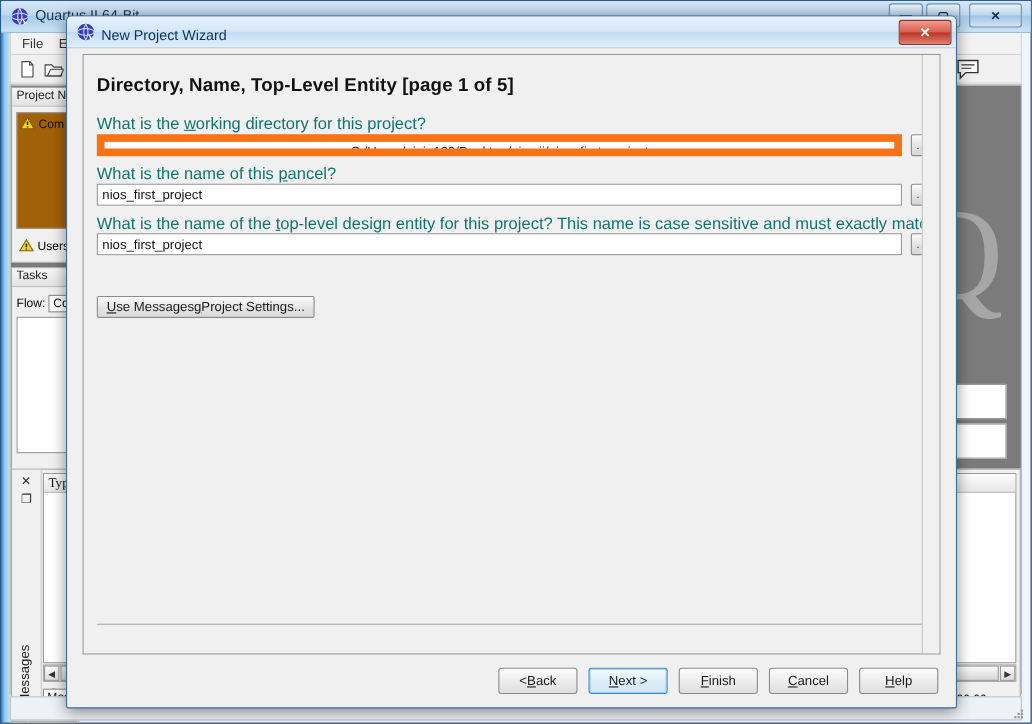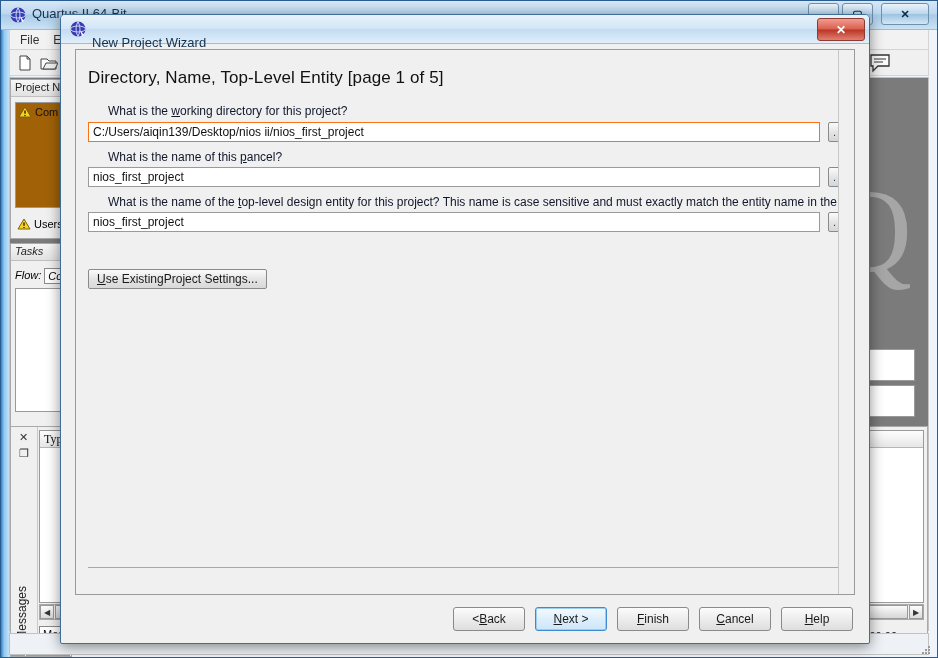--- a/index.html
+++ b/index.html
@@ -101,21 +101,21 @@
     font-size: 11px; color: #111;
   }
   .warn-tri { display:inline-block; vertical-align:middle; }
   .tree-row { padding: 3px 2px; white-space: nowrap; overflow: hidden; }
   #hier-row {
     position: absolute; left: 6px; bottom: 6px;
     font-size: 11px; white-space: nowrap; overflow: hidden; width: 56px;
   }
   #panel-tasks {
     position: absolute; left: 9px; top: 242px; width: 62px; height: 192px;
-    background: #f0f0f0; border: 1px solid #a9a9a9; box-sizing: border-box; font-style: italic;
+    background: #f0f0f0; border: 1px solid #a9a9a9; box-sizing: border-box;
   }
   #flow-row {
     position: absolute; left: 4px; top: 24px;
     font-size: 11px; white-space: nowrap;
   }
   .mini-combo {
     display: inline-block; border: 1px solid #8a8a8a; background: #fff;
     padding: 1px 3px; font-size: 11px; vertical-align: middle;
   }
   #tasks-list {
@@ -222,55 +222,55 @@
     box-sizing: border-box;
   }
   #dlg-titlebar {
     position: absolute; left: 0; top: 0; right: 0; height: 28px;
     background: linear-gradient(to bottom, #e8f2fb 0%, #d3e6f7 48%, #c2dcf2 52%, #e1eefa 100%);
     border-bottom: 1px solid #9dbdd8;
     border-radius: 4px 4px 0 0;
   }
   #dlg-title-icon { position: absolute; left: 8px; top: 5px; width: 18px; height: 18px; }
   #dlg-title-text {
-    position: absolute; left: 31px; top: 20px;
+    position: absolute; left: 31px; top: 9px;
     font-size: 13px; color: #0e3252; white-space: nowrap;
   }
   #dlg-close {
     position: absolute; right: 4px; top: 3px;
     width: 46px; height: 21px;
     border: 1px solid #8c3b34; border-radius: 3px;
     background: linear-gradient(to bottom,#f29b90,#d8604f 48%,#bb3424 52%,#e08171);
     display: flex; align-items: center; justify-content: center;
     color: #fff; font-size: 12px; font-weight: bold;
   }
   #dlg-body {
     position: absolute; left: 14px; right: 14px; top: 34px; bottom: 48px;
     background: #f0f0f0;
     border: 1px solid #9a9a9a;
     box-sizing: border-box;
     overflow: hidden;
   }
   #dlg-heading {
     position: absolute; left: 12px; top: 18px;
-    font-size: 17px; font-weight: normal; color: #111;
+    font-size: 17px; font-weight: bold; color: #111;
     letter-spacing: 0.1px; white-space: nowrap;
   }
   .q-label {
     position: absolute; left: 12px;
-    font-size: 12px; color: #0f172a; white-space: nowrap; margin-left: 20px;
+    font-size: 15px; color: #0f766e; white-space: nowrap;
   }
   .txt-input {
     position: absolute; left: 12px; width: 732px; height: 20px;
     background: #fff; border: 1px solid #9a9a9a;
     font-size: 12px; color: #111;
     padding: 1px 4px; box-sizing: border-box;
     line-height: 17px; overflow: hidden; white-space: nowrap;
   }
-  .txt-input.focused { border: 1px solid #f97316; }
+  .txt-input.focused { border: 7px solid #f97316; text-align: center; }
   .browse-btn {
     position: absolute; left: 752px; width: 22px; height: 20px;
     border: 1px solid #8a8a8a; border-radius: 2px;
     background: linear-gradient(to bottom,#fbfbfb,#e3e3e3 55%,#d6d6d6);
     display: flex; align-items: center; justify-content: center;
     box-sizing: border-box;
   }
   .browse-dots { font-size: 11px; letter-spacing: 1px; color: #1c3f6e; line-height: 8px; }
   #use-existing-btn {
     position: absolute; left: 12px; top: 219px;
@@ -477,21 +477,21 @@
     </div>
 
     <div class="q-label" style="top:145px"><span>What is the name of the </span><span class="mn">t</span><span>op-level design entity for this project? This name is case sensitive and must exactly match the entity name in the design file.</span></div>
     <div class="txt-input" style="top:162px" placeholder="">nios_first_project</div>
     <div class="browse-btn" style="top:162px">
       <span class="browse-dots">...</span>
     </div>
 
     <div id="use-existing-btn">
         <span class="mn">U</span>
-        <span>se Existin</span>
+        <span>se Messages</span>
         <span class="mn">g</span>
         <span> Project Settings...</span>
       </div>
 
     <div id="dlg-sep"></div>
     <div id="dlg-vscroll"></div>
   </div>
 
   <div id="dlg-buttons">
     <div class="dlg-btn">

